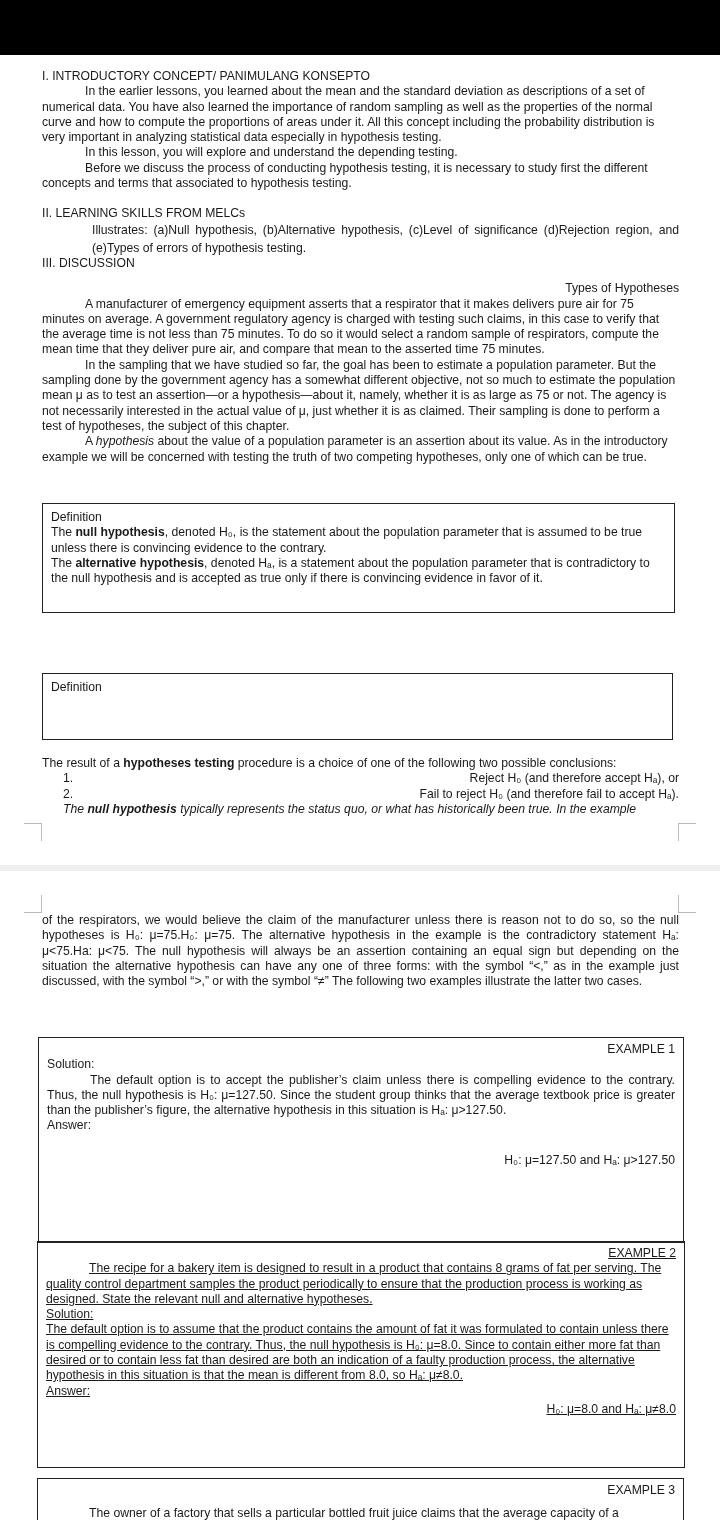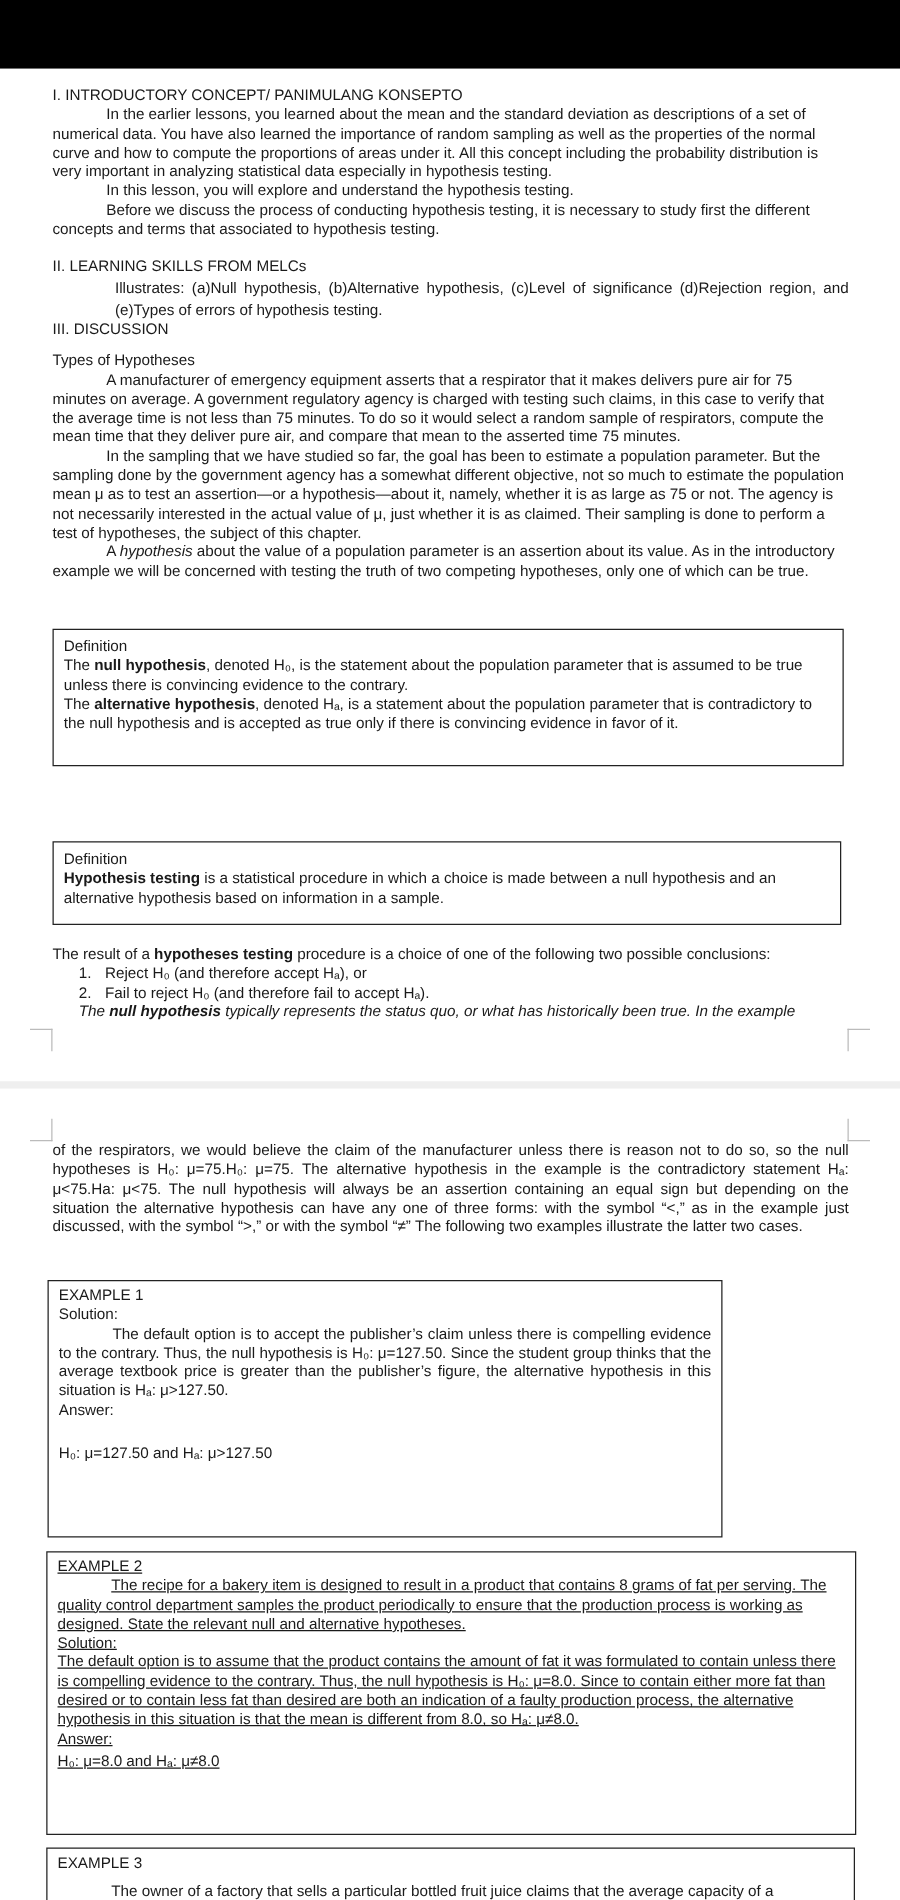--- a/index.html
+++ b/index.html
@@ -9,44 +9,44 @@
   .page { position: absolute; left: 0; width: 720px; background: #fff; }
   #page1 { top: 55px; height: 810px; }
   #page2 { top: 871px; height: 649px; }
   .gap { position: absolute; left: 0; top: 865px; width: 720px; height: 6px; background: #efefef; }
   .content { position: absolute; left: 42px; width: 637px; }
   .heading { font-weight: normal; letter-spacing: 0; }
   p { margin: 0; }
   .indent { text-indent: 43px; }
   .indent2 { padding-left: 50px; }
   .justify { text-align: justify; }
-  .center { text-align: left; }
+  .center { text-align: right; }
   .box { position: absolute; border: 1.2px solid #222; padding: 6px 8px; }
   b { font-weight: bold; }
   i { font-style: italic; }
   .corner { position: absolute; width: 18px; height: 18px; border-color: #bbb; border-style: solid; border-width: 0; }
   .c-bl { border-top-width: 1px; border-right-width: 1px; }
   .c-br { border-top-width: 1px; border-left-width: 1px; }
   .c-tl { border-bottom-width: 1px; border-right-width: 1px; }
   .c-tr { border-bottom-width: 1px; border-left-width: 1px; }
   .li { padding-left: 21px; position: relative; }
   .li .num { position: absolute; left: 21px; }
-  .li .txt { padding-left: 21px; display: block; }
+  .li .txt { padding-left: 21px; display: block; text-align: right; }
 </style>
 </head>
 <body>
 
 <div class="topbar"></div>
 
 <div class="page" id="page1">
 
   <div class="content" style="top:14px;">
     <div class="heading">I. INTRODUCTORY CONCEPT/ PANIMULANG KONSEPTO</div>
     <p class="indent">In the earlier lessons, you learned about the mean and the standard deviation as descriptions of a set of numerical data. You have also learned the importance of random sampling as well as the properties of the normal curve and how to compute the proportions of areas under it. All this concept including the probability distribution is very important in analyzing statistical data especially in hypothesis testing.</p>
-    <p class="indent">In this lesson, you will explore and understand the hypothesis testing.</p>
+    <p class="indent">In this lesson, you will explore and understand the depending testing.</p>
     <p class="indent">Before we discuss the process of conducting hypothesis testing, it is necessary to study first the different concepts and terms that associated to hypothesis testing.</p>
   </div>
 
   <div class="content" style="top:151px;">
     <div class="heading">II. LEARNING SKILLS FROM MELCs</div>
     <p class="indent2 justify" style="line-height:18px;">Illustrates: (a)Null hypothesis, (b)Alternative hypothesis, (c)Level of significance (d)Rejection region, and (e)Types of errors of hypothesis testing.</p>
   </div>
 
   <div class="content" style="top:201px;">
     <div class="heading">III. DISCUSSION</div>
@@ -57,21 +57,20 @@
   </div>
 
   <div class="box" style="left:42px; top:448px; width:633px; height:110px;">
     <div>Definition</div>
     <p><span>The </span><b>null hypothesis</b><span>, denoted H₀, is the statement about the population parameter that is assumed to be true unless there is convincing evidence to the contrary.</span></p>
     <p><span>The </span><b>alternative hypothesis</b><span>, denoted Hₐ, is a statement about the population parameter that is contradictory to the null hypothesis and is accepted as true only if there is convincing evidence in favor of it.</span></p>
   </div>
 
   <div class="box" style="left:42px; top:618px; width:631px; height:67px;">
     <div>Definition</div>
-    <p><b>Hypothesis testing</b><span> is a statistical procedure in which a choice is made between a null hypothesis and an alternative hypothesis based on information in a sample.</span></p>
   </div>
 
   <div class="content" style="top:701px;">
     <p><span>The result of a </span><b>hypotheses testing</b><span> procedure is a choice of one of the following two possible conclusions:</span></p>
     <div>
       <div class="li">
           <span class="num">1.</span>
           <span class="txt">Reject H₀ (and therefore accept Hₐ), or</span>
         </div>
       <div class="li">
@@ -89,21 +88,21 @@
 <div class="gap"></div>
 
 <div class="page" id="page2">
   <div class="corner c-tl" style="left:24px; top:24px;"></div>
   <div class="corner c-tr" style="left:678px; top:24px;"></div>
 
   <div class="content justify" style="top:42px;">
     <p>of the respirators, we would believe the claim of the manufacturer unless there is reason not to do so, so the null hypotheses is H₀: μ=75.H₀: μ=75. The alternative hypothesis in the example is the contradictory statement Hₐ: μ&lt;75.Ha: μ&lt;75. The null hypothesis will always be an assertion containing an equal sign but depending on the situation the alternative hypothesis can have any one of three forms: with the symbol “&lt;,” as in the example just discussed, with the symbol “&gt;,” or with the symbol “≠” The following two examples illustrate the latter two cases.</p>
   </div>
 
-  <div class="box" style="left:38px; top:153px; width:540px; height:206px; padding:4px 8px;">
+  <div class="box" style="left:38px; top:166px; width:646px; height:206px; padding:4px 8px;">
     <div class="center">EXAMPLE 1</div>
     <div>Solution:</div>
     <p class="indent justify">The default option is to accept the publisher’s claim unless there is compelling evidence to the contrary. Thus, the null hypothesis is H₀: μ=127.50. Since the student group thinks that the average textbook price is greater than the publisher’s figure, the alternative hypothesis in this situation is Hₐ: μ&gt;127.50.</p>
     <div>Answer:</div>
     <div class="center" style="margin-top:19px;">H₀: μ=127.50 and Hₐ: μ&gt;127.50</div>
   </div>
 
   <div class="box" style="left:37px; top:370px; width:648px; height:227px; padding:4px 8px;text-decoration:underline;">
     <div class="center">EXAMPLE 2</div>
     <p class="indent">The recipe for a bakery item is designed to result in a product that contains 8 grams of fat per serving. The quality control department samples the product periodically to ensure that the production process is working as designed. State the relevant null and alternative hypotheses.</p>

